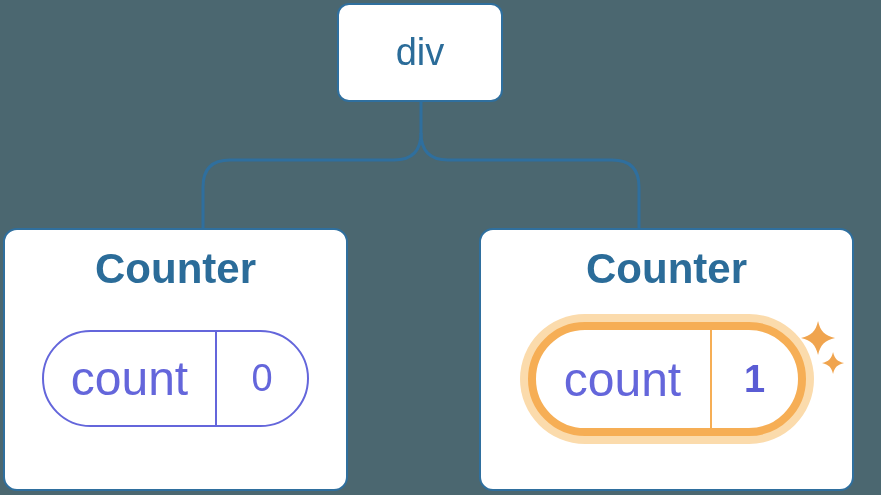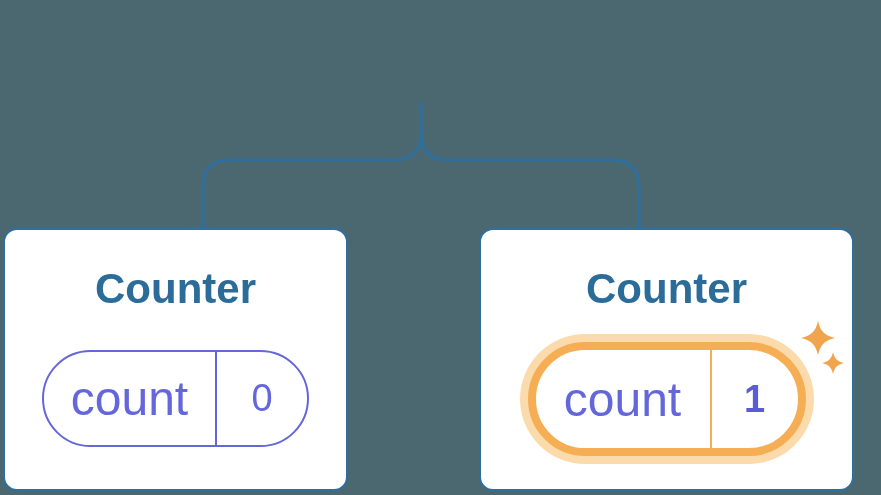--- a/index.html
+++ b/index.html
@@ -17,21 +17,21 @@
   .connector{position:absolute;left:0;top:0;width:881px;height:495px;}
   .connector path{fill:none;stroke:var(--line-blue);stroke-width:3;}
   .node-root{
     position:absolute;left:337px;top:3px;width:166px;height:99px;
     background:#fff;border:2.5px solid var(--line-blue);border-radius:12px;
     display:flex;align-items:center;justify-content:center;
     font-size:38px;font-weight:500;color:var(--text-blue);
   }
   .card{
     position:absolute;top:228px;height:263px;background:#fff;
-    border:2px solid var(--line-blue);border-radius:14px;padding-top:34px;
+    border:2px solid var(--line-blue);border-radius:14px;padding-top:14px;
   }
   .card-left{left:3px;width:345px;}
   .card-right{left:479px;width:375px;}
   .card-title{
     text-align:center;font-size:42px;font-weight:600;color:var(--text-blue);
     line-height:50px;height:50px;
   }
   .pill{
     margin:36px auto 0;width:267px;height:97px;background:#fff;
     border:2px solid var(--purple);border-radius:50px;
@@ -64,20 +64,23 @@
 </head>
 <body>
 
 <div class="stage">
 
   <svg class="connector" viewBox="0 0 881 495" xmlns="http://www.w3.org/2000/svg">
     <path d="M421 101 L421 133 Q421 160 394 160 L230 160 Q203 160 203 187 L203 229"></path>
     <path d="M421 133 Q421 160 448 160 L612 160 Q639 160 639 187 L639 229"></path>
   </svg>
 
+  <div class="node-root">
+    <span>div</span>
+  </div>
 
   <div class="card card-left">
     <div class="card-title">Counter</div>
     <div class="pill">
       <div class="pill-key">count</div>
       <div class="pill-sep"></div>
       <div class="pill-value">0</div>
     </div>
   </div>
 

